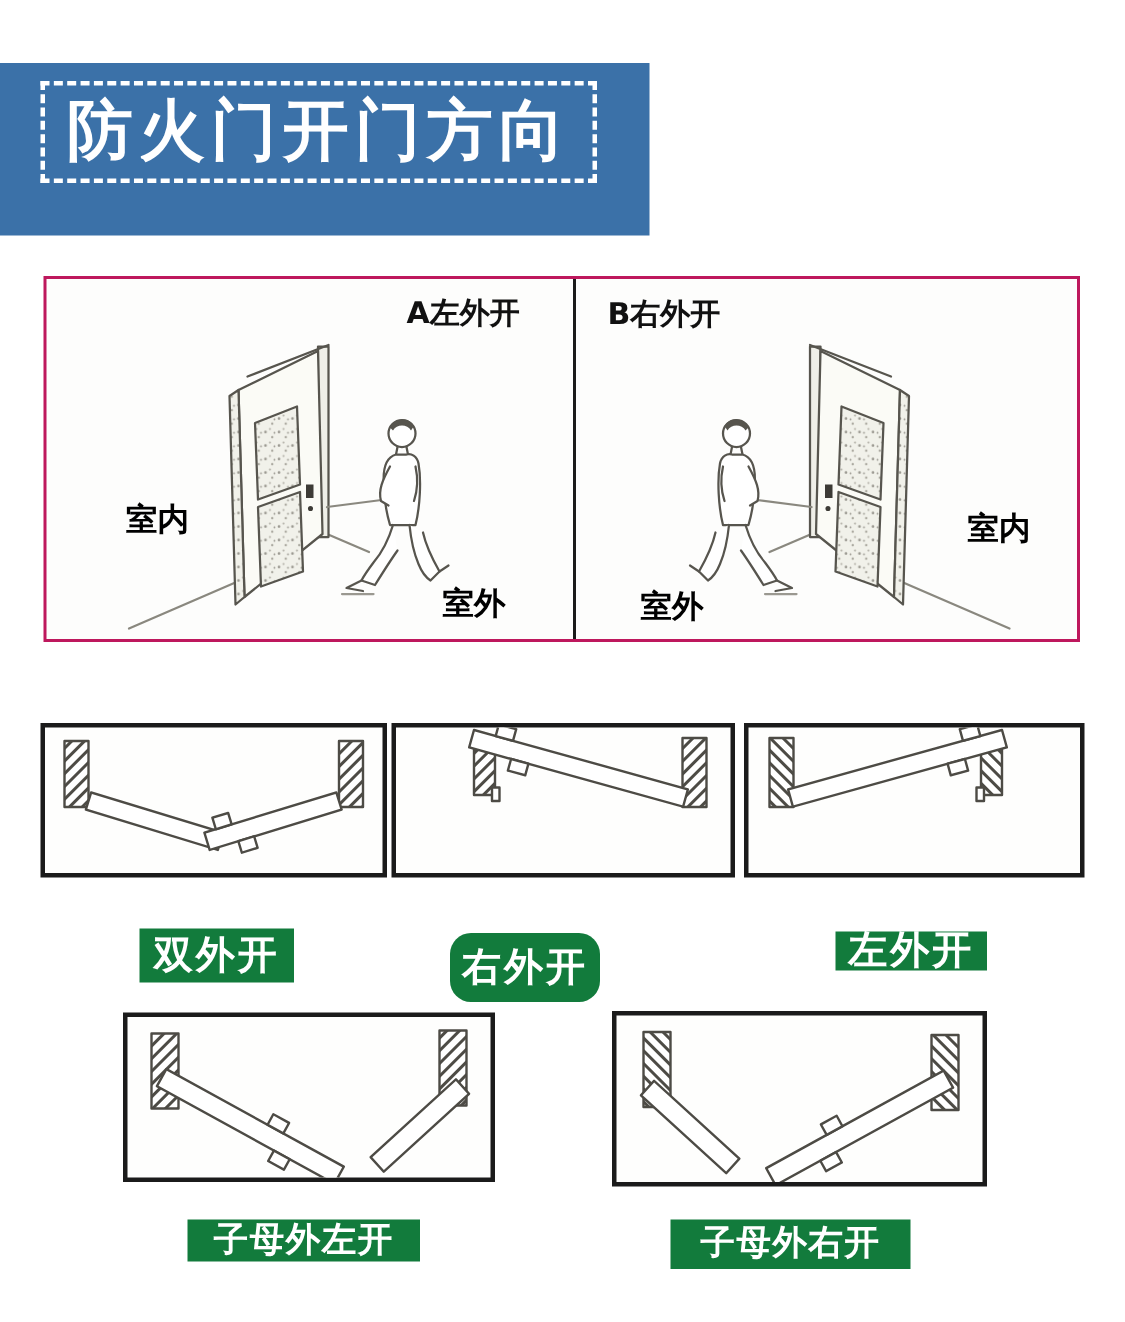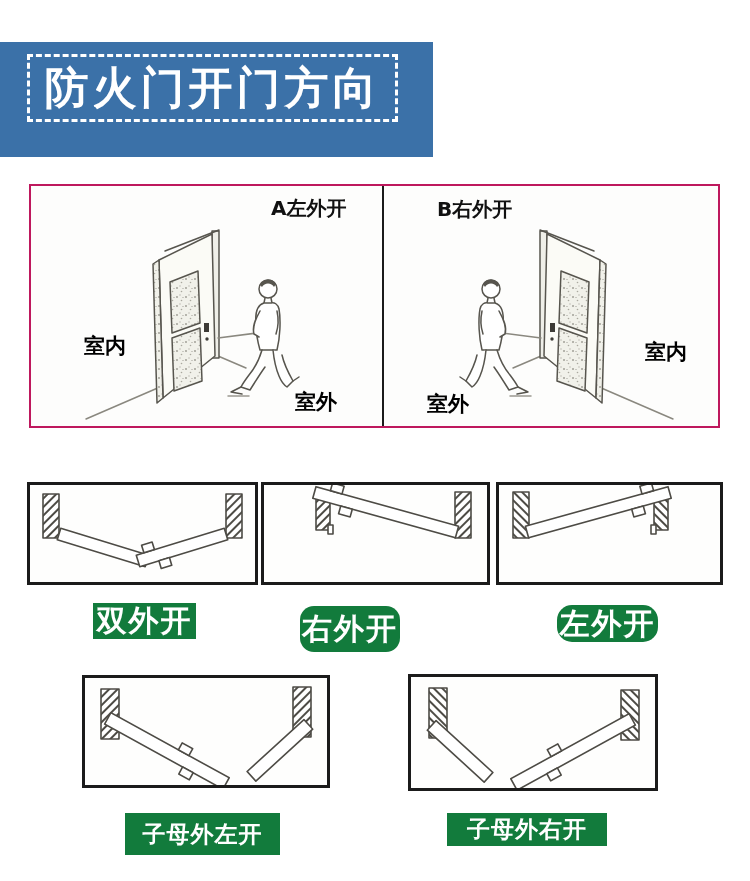--- a/index.html
+++ b/index.html
@@ -19,21 +19,21 @@
   .main-box{left:29px;top:184px;width:687px;height:240px;border:2px solid #be185d;background:#fdfdfc;}
   .main-divider{position:absolute;left:351px;top:0;width:2px;height:240px;background:#1b1b1b;}
   .panel-svg{position:absolute;top:0;height:240px;}
   .corner-label{position:absolute;font-size:20px;font-weight:bold;color:#111;white-space:nowrap;line-height:1;}
   .room-label{position:absolute;font-size:21px;font-weight:bold;color:#000000;white-space:nowrap;line-height:1;}
 
   
   .card{position:absolute;border:3px solid #1b1b1b;background:#fefefd;}
   .glabel{position:absolute;background:#127b3c;color:#ffffff;font-weight:bold;
     display:flex;align-items:center;justify-content:center;letter-spacing:2px;line-height:1;}
-  .glabel.small{font-size:30px;}
+  .glabel.small{font-size:26px;margin-top:16px;}
   .glabel.long{font-size:23px;letter-spacing:1px;}
 
   svg{display:block;}
   .sketch{stroke:#4d4b45;stroke-width:1.6;fill:#ffffff;stroke-linejoin:round;stroke-linecap:round;}
 </style>
 </head>
 <body>
 
 <svg width="0" height="0" style="position:absolute" aria-hidden="true">
   <defs>
@@ -122,21 +122,21 @@
   </svg>
 
   <svg class="panel-svg" style="left:353px;width:334px;" viewBox="0 0 334 240">
     <use href="#doorScene" transform="translate(344,0) scale(-1,1)"></use>
   </svg>
 
   <div class="corner-label" style="left:240px;top:12px;">A左外开</div>
   <div class="room-label" style="left:53px;top:150px;">室内</div>
   <div class="room-label" style="left:264px;top:206px;">室外</div>
 
-  <div class="corner-label" style="left:374px;top:13px;margin-left:32px;">B右外开</div>
+  <div class="corner-label" style="left:374px;top:13px;">B右外开</div>
   <div class="room-label" style="left:614px;top:156px;">室内</div>
   <div class="room-label" style="left:396px;top:208px;">室外</div>
 </div>
 
 <div class="card" style="left:27px;top:482px;width:225px;height:97px;">
   <svg width="225" height="97" viewBox="0 0 225 97">
     <g class="sketch">
       <rect x="13" y="9" width="16" height="44" fill="url(#hatch)"></rect>
       <rect x="196" y="9" width="16" height="44" fill="url(#hatch)"></rect>
       <g transform="rotate(17 29 49)">
@@ -158,28 +158,28 @@
 </div>
 
 <div class="card" style="left:496px;top:482px;width:221px;height:97px;">
   <svg width="221" height="97" viewBox="0 0 221 97">
     <use href="#planRight" transform="translate(221,0) scale(-1,1)"></use>
   </svg>
 </div>
 
 <div class="glabel small" style="left:93px;top:603px;width:103px;height:36px;">双外开</div>
 <div class="glabel small" style="left:300px;top:606px;width:100px;height:46px;border-radius:14px;">右外开</div>
-<div class="glabel small" style="left:557px;top:605px;width:101px;height:37px;border-radius:15px;">左外开</div>
+<div class="glabel small" style="left:557px;top:605px;width:101px;height:26px;">左外开</div>
 
 <div class="card" style="left:82px;top:675px;width:242px;height:107px;">
   <svg width="242" height="107" viewBox="0 0 242 107">
     <use href="#planMotherLeft"></use>
   </svg>
 </div>
 
 <div class="card" style="left:408px;top:674px;width:244px;height:111px;">
   <svg width="244" height="111" viewBox="0 0 244 111">
     <use href="#planMotherLeft" transform="translate(244,2) scale(-1,1)"></use>
   </svg>
 </div>
 
-<div class="glabel long" style="left:125px;top:813px;width:155px;height:42px;">子母外左开</div>
+<div class="glabel long" style="left:125px;top:813px;width:155px;height:28px;">子母外左开</div>
 <div class="glabel long" style="left:447px;top:813px;width:160px;height:33px;">子母外右开</div>
 
 </body></html>

